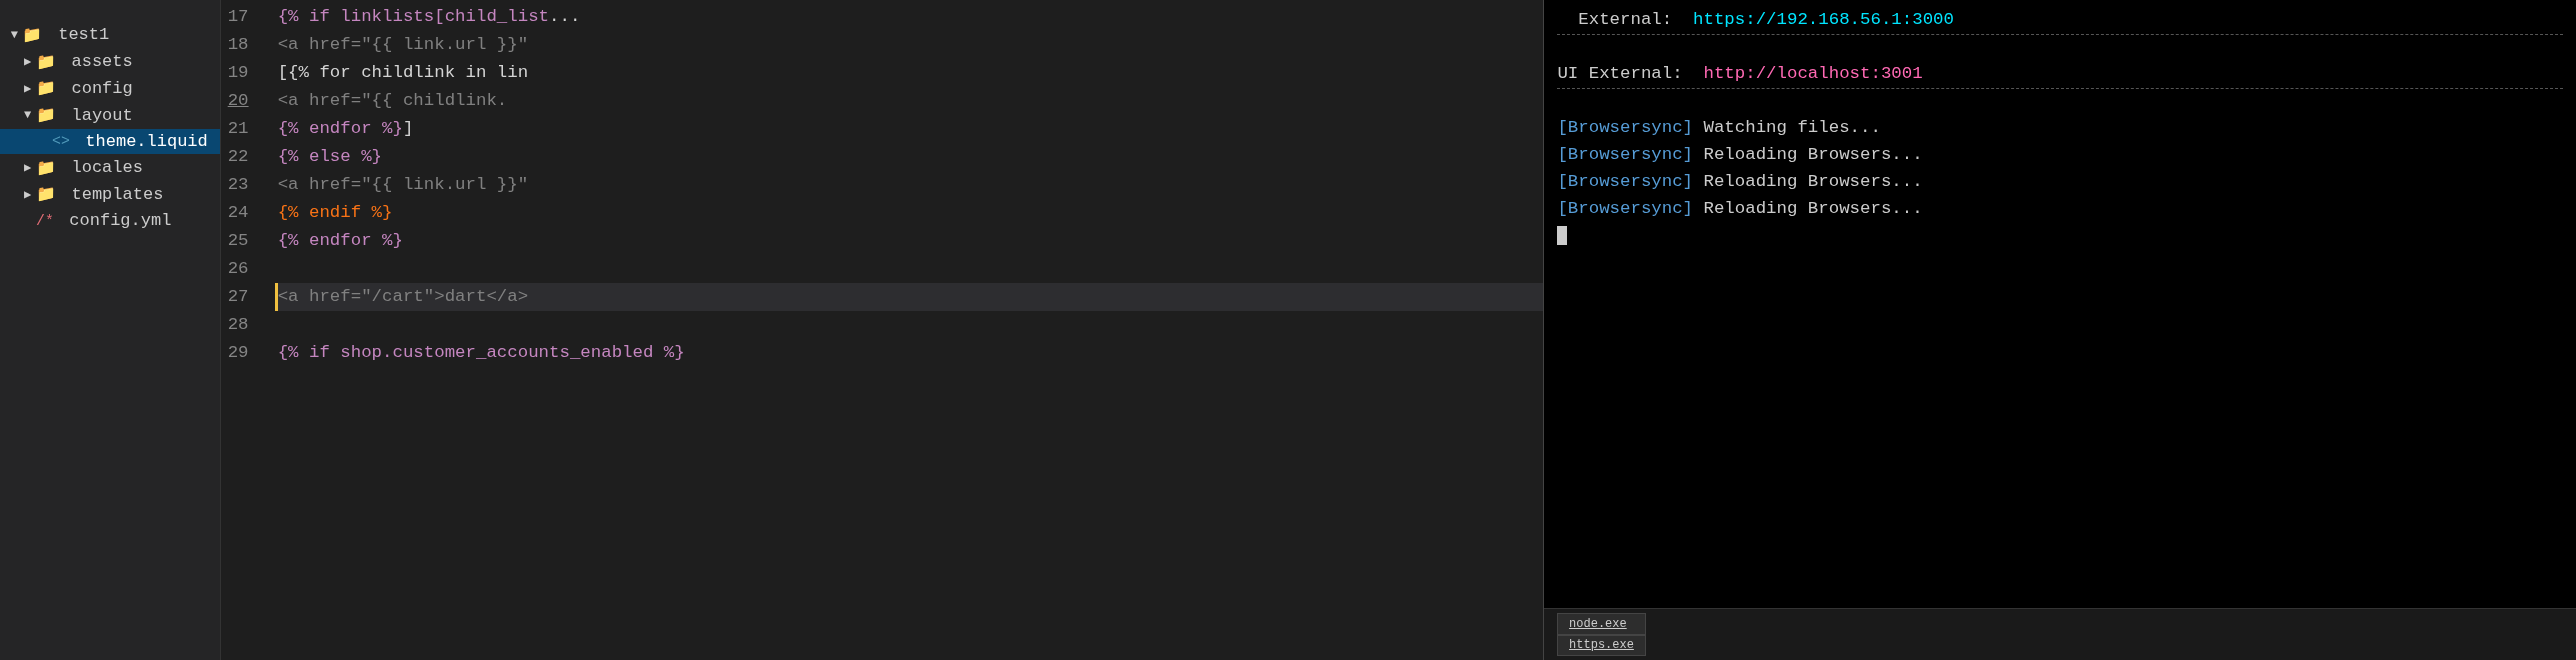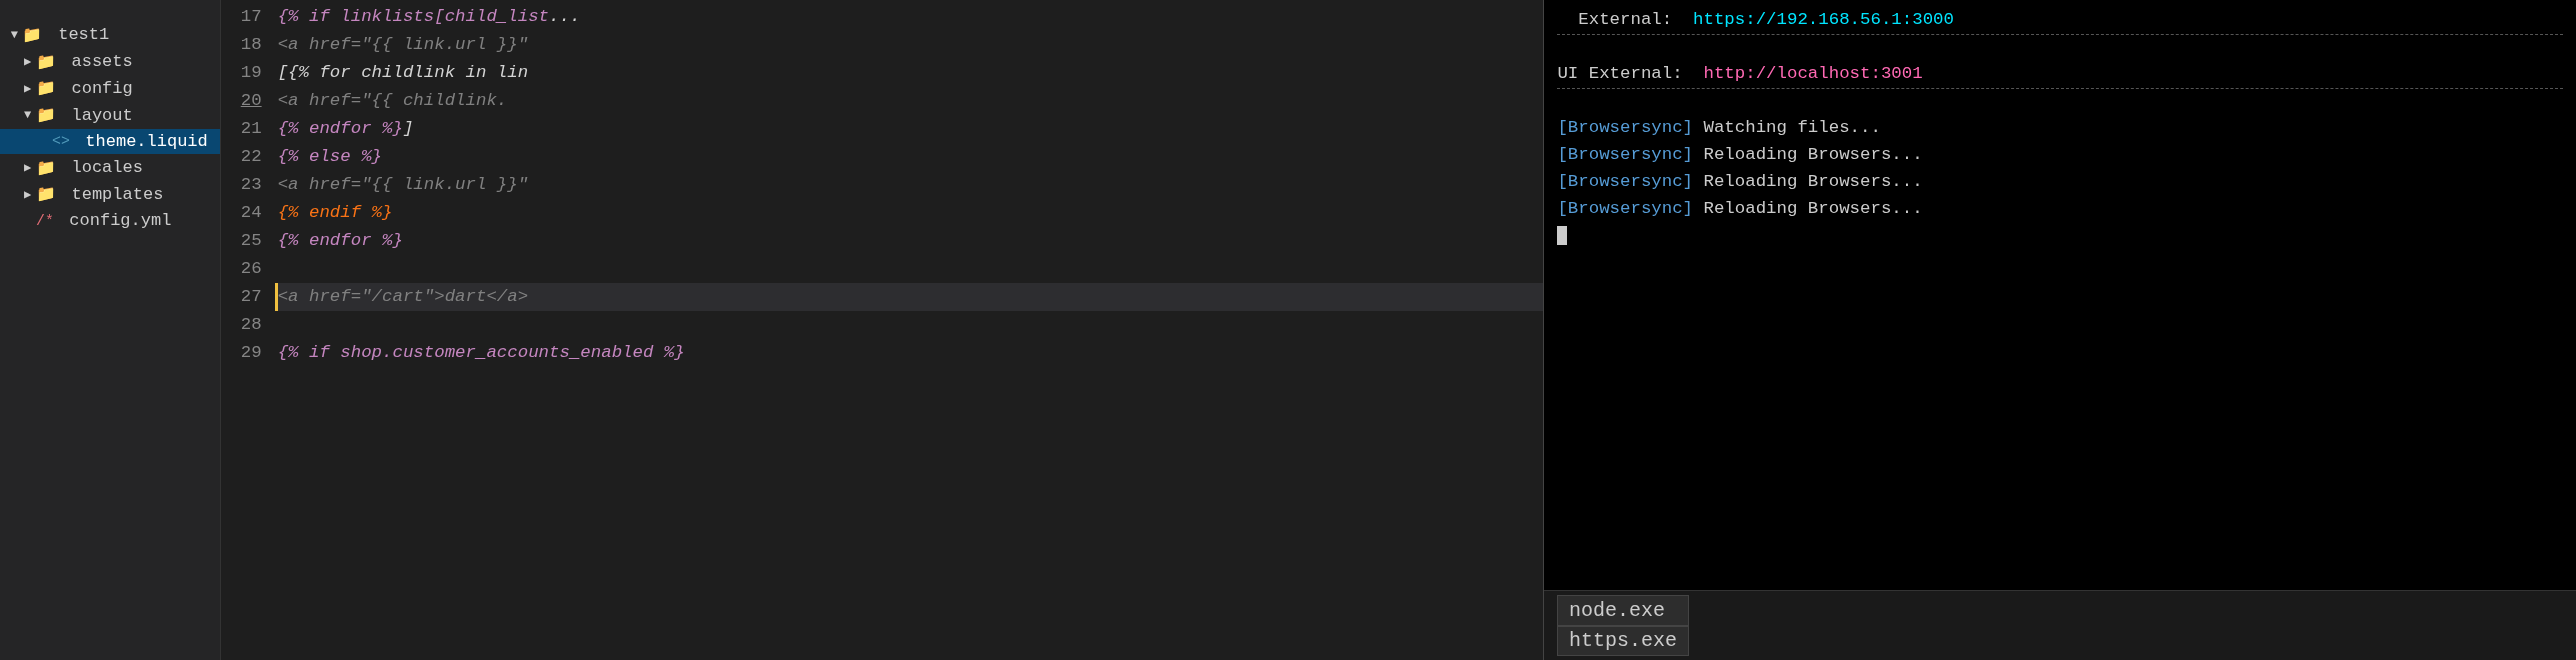--- a/index.html
+++ b/index.html
@@ -95,41 +95,39 @@
       display: flex;
       overflow: hidden;
     }
 
     .line-numbers {
       background: #1e1e1e;
       color: #858585;
       padding: 0 13.4px 0 6.7px;
       font-size: 17.4px;
       line-height: 1.6;
-      text-align: right;
       user-select: none;
       min-width: 54px;
       padding-top: 2.7px;
     }
 
     .code-content {
       flex: 1;
       font-size: 17.4px;
       line-height: 1.6;
       padding-top: 2.7px;
       overflow: hidden;
     }
 
     .code-line {
       display: flex;
       align-items: flex-end;
       min-height: 28px;
       padding-left: 2.7px;
       position: relative;
-      font-style: italic;
     }
 
     .code-line.active-line {
       background: #2d2d30;
     }
 
     .code-line .cursor-indicator {
       position: absolute;
       left: 0;
       width: 2.7px;
@@ -172,25 +170,26 @@
       background: #1a1a1a;
       border-top: 0.7px solid #333;
       padding: 4px 13.4px;
       display: flex;
       gap: 13.4px;
       align-items: center;
     }
 
     .term-tab {
       color: #cccccc;
-      font-size: 20px;
+      font-size: 12px;
       padding: 2.7px 10.7px;
       background: #2d2d2d;
       border: 0.7px solid #444;
       cursor: pointer;
+      text-decoration: underline;
     }
 
     .term-cursor {
       display: inline-block;
       width: 9.4px;
       height: 19px;
       background: #cccccc;
       vertical-align: middle;
     }
   </style>

